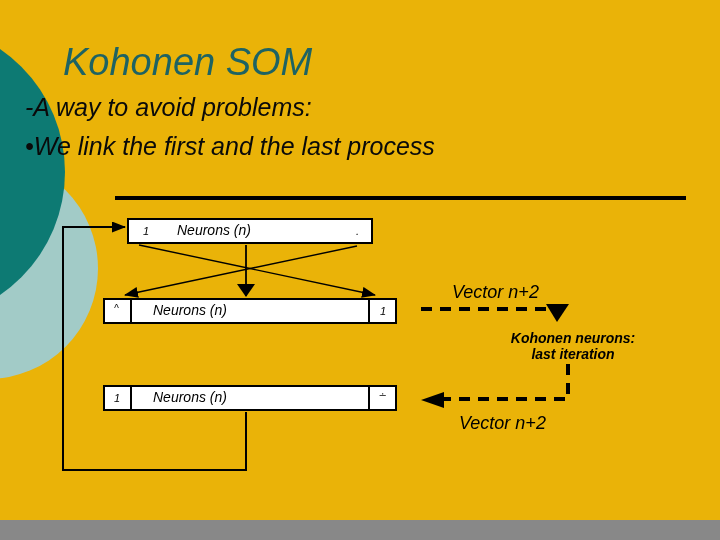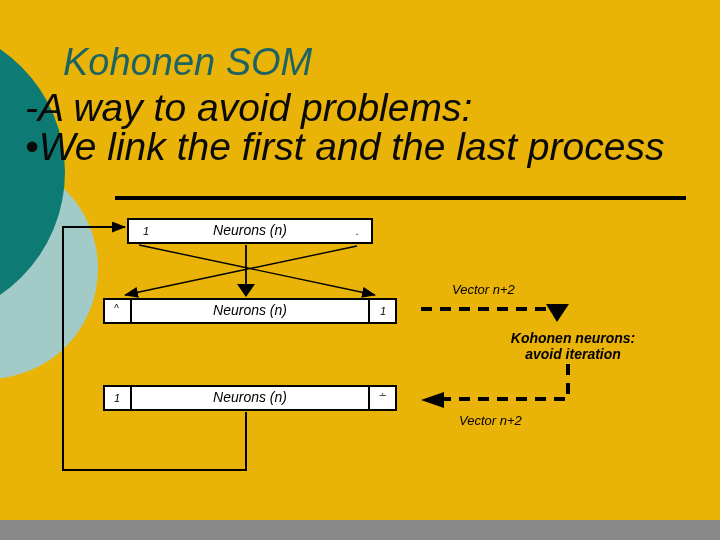--- a/index.html
+++ b/index.html
@@ -11,46 +11,46 @@
   }
   
   .circle{position:absolute;border-radius:50%;}
   .circle-light{left:-123px;top:158px;width:221px;height:221px;background:#a2cbc7;}
   .circle-dark{left:-233px;top:23px;width:298px;height:298px;background:#0d7a73;}
 
   .title{
     position:absolute;left:63px;top:42px;font-size:38px;line-height:40px;
     color:#1e6363;white-space:nowrap;
   }
-  .bullets{position:absolute;left:25px;top:88px;font-size:39px;line-height:39px;color:#0a0a0a;}
+  .bullets{position:absolute;left:25px;top:88px;font-size:25px;line-height:39px;color:#0a0a0a;}
   .bullets div{white-space:nowrap;}
 
   .rule{position:absolute;left:115px;top:196px;width:571px;height:4px;background:#000;}
 
   
   .connectors{position:absolute;left:0;top:0;width:720px;height:540px;}
 
   
   .nbox{
     position:absolute;height:26px;border:2px solid #000;background:#fff;
     box-sizing:border-box;font-size:14px;
   }
   .nbox .center-label{
-    position:absolute;left:0;right:0;top:2px;text-align:center;font-size:14px;
+    position:absolute;left:0;right:0;top:2px;font-size:14px;padding-left:48px;
   }
   .nbox .tiny{position:absolute;top:4px;font-size:11px;line-height:14px;}
   .nbox .tiny-sym{position:absolute;top:2px;font-size:10px;line-height:14px;}
   .box1{left:127px;top:218px;width:246px;}
   .box2{left:103px;top:298px;width:294px;}
   .box3{left:103px;top:385px;width:294px;}
   .divider{position:absolute;top:-2px;bottom:-2px;width:2px;background:#000;}
   .div-left{left:25px;}
   .div-right{right:25px;}
 
-  .diag-label{position:absolute;font-size:13px;white-space:nowrap;color:#000;}
+  .diag-label{position:absolute;font-size:18px;white-space:nowrap;color:#000;}
   .vec-top{left:452px;top:282px;}
   .vec-bottom{left:459px;top:413px;}
   .process-label{
     position:absolute;left:499px;top:330px;width:148px;text-align:center;
     font-size:14px;font-weight:bold;line-height:16px;
   }
 </style>
 </head>
 <body>
 
@@ -110,18 +110,18 @@
     <div class="divider div-right"></div>
     <span class="tiny" style="left:9px;">1</span>
     <span class="center-label">Neurons (n)</span>
     <span class="tiny-sym" style="right:8px;">∸</span>
   </div>
 
   <div class="diag-label vec-top">Vector n+2</div>
 
   <div class="process-label">
     <div>Kohonen neurons:</div>
-    <div>avoid iteration</div>
+    <div>last iteration</div>
   </div>
 
   <div class="diag-label vec-bottom">Vector n+2</div>
 
 </div>
 
 </body></html>

